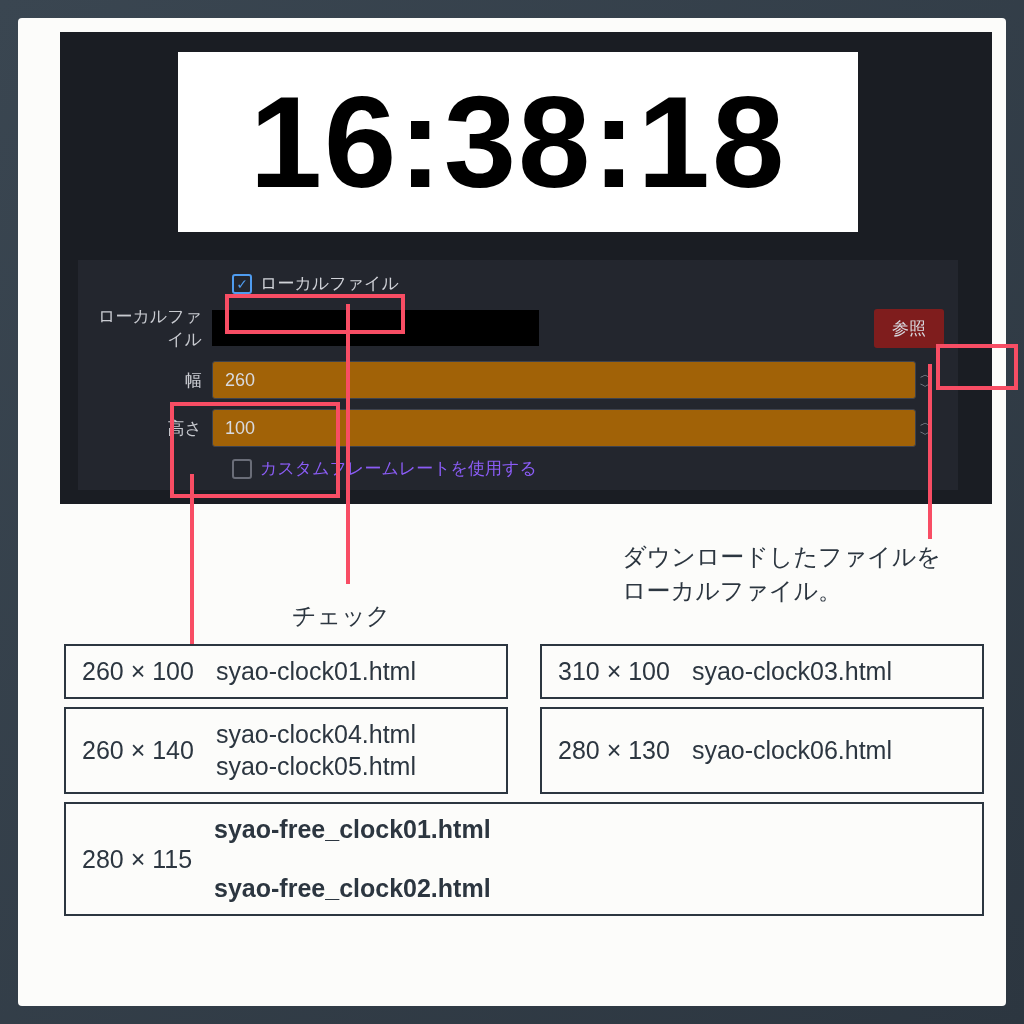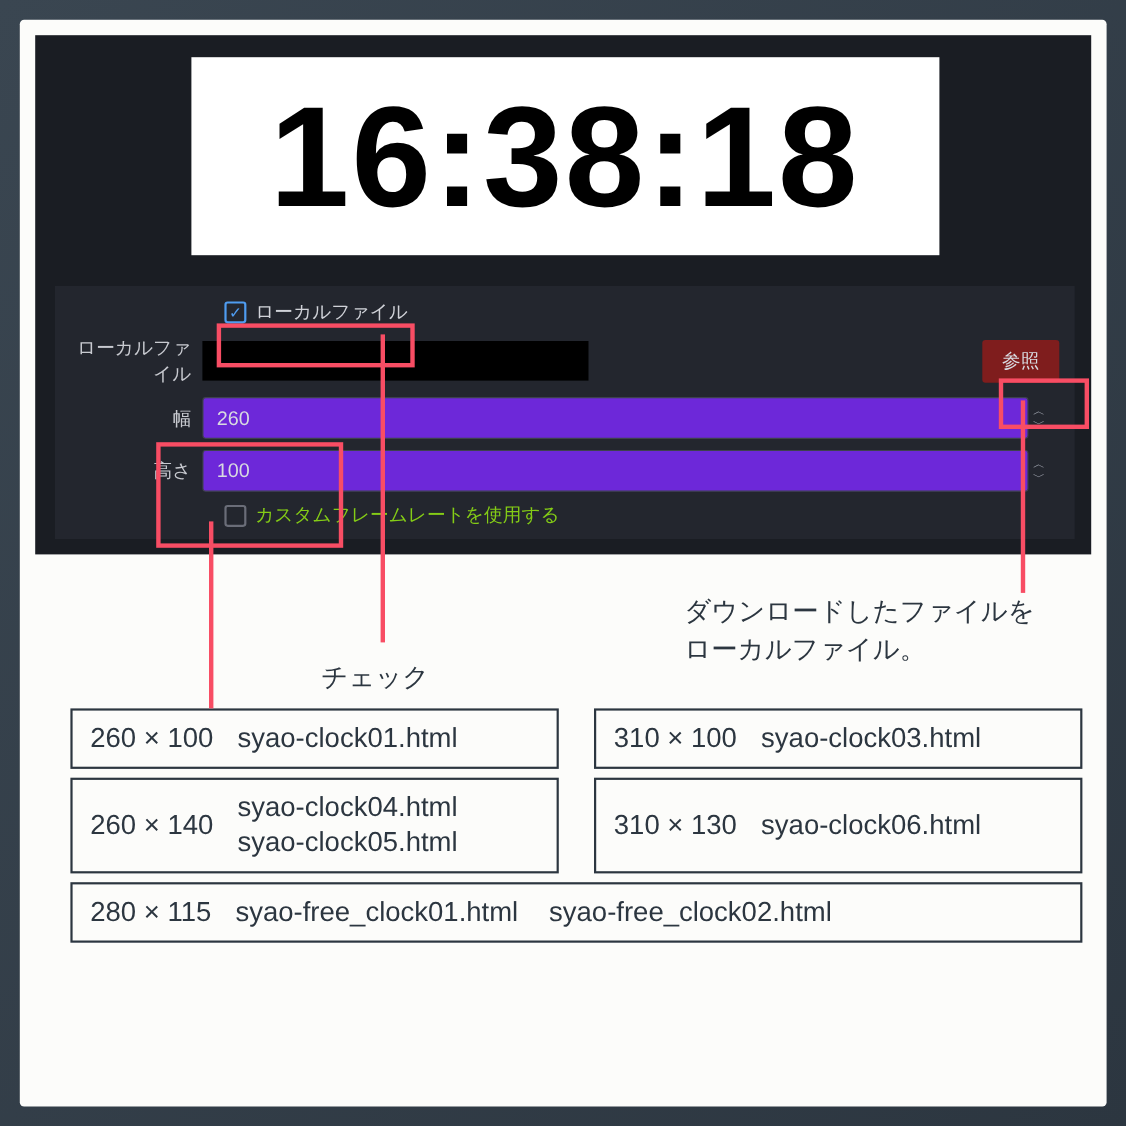--- a/index.html
+++ b/index.html
@@ -14,22 +14,23 @@
   width: 100%;
   height: 100%;
   background: #fcfcfa;
   border-radius: 4px;
   padding: 14px;
   display: flex;
   flex-direction: column;
 }
 .dark-panel {
   background: #1a1d23;
-  padding: 20px 15px 14px 18px;
+  padding: 20px 34px 14px 18px;
   position: relative;
+  margin-left: 28px;
 }
 .clock-display {
   background: #ffffff;
   margin: 0 auto 28px auto;
   width: 680px;
   height: 180px;
   display: flex;
   align-items: center;
   justify-content: center;
   font-size: 130px;
@@ -59,40 +60,40 @@
   align-items: center;
   justify-content: center;
   margin-right: 8px;
   margin-left: 40px;
   color: #4f9cf0;
   font-size: 14px;
   background: #23262e;
 }
 .checkbox.unchecked { border-color: #6a6d78; color: transparent; }
 .check-label { color: #d0d2d8; font-size: 17px; }
-.check-label.muted { color: #84cc16; }
+.check-label.muted { color: #8b5cf6; }
 .path-input {
   flex: 1;
   height: 36px;
   background: #000;
   border: none;
   margin-right: 8px;
 }
 .browse-btn {
   background: #7f1d1d;
   color: #d8dae0;
   border: none;
   padding: 8px 18px;
   font-size: 17px;
   border-radius: 3px;
 }
 .num-input {
   flex: 1;
   height: 38px;
-  background: #6d28d9;
+  background: #a16207;
   border: 1px solid #3e424d;
   color: #d8dae0;
   font-size: 18px;
   padding: 0 12px;
   border-radius: 3px;
 }
 .spinner {
   width: 24px;
   display: flex;
   flex-direction: column;
@@ -152,21 +153,21 @@
   display: flex;
   align-items: center;
   gap: 22px;
   color: #2c3640;
   font-size: 25px;
   flex: 1;
   margin-left: 24px;
 }
 .size-dim { white-space: nowrap; font-weight: 400; }
 .size-files { display: flex; flex-direction: column; font-size: 25px; line-height: 1.25; }
-.size-files.inline { flex-direction: row; gap: 28px; }
+.size-files.inline { flex-direction: column; gap: 28px; font-weight: bold; }
 </style>
 </head>
 <body>
 
 <div class="main-card">
 
   <div class="dark-panel">
     <div class="clock-display">16:38:18</div>
 
     <div class="settings-area">
@@ -242,21 +243,21 @@
         </div>
         <div class="size-row">
           <div class="size-cell">
             <span class="size-dim">260 × 140</span>
             <div class="size-files">
               <span>syao-clock04.html</span>
               <span>syao-clock05.html</span>
             </div>
           </div>
           <div class="size-cell">
-            <span class="size-dim">310 × 130</span>
+            <span class="size-dim">280 × 130</span>
             <div class="size-files">
               <span>syao-clock06.html</span>
             </div>
           </div>
         </div>
         <div class="size-row">
           <div class="size-cell">
             <span class="size-dim">280 × 115</span>
             <div class="size-files inline">
               <span>syao-free_clock01.html</span>

